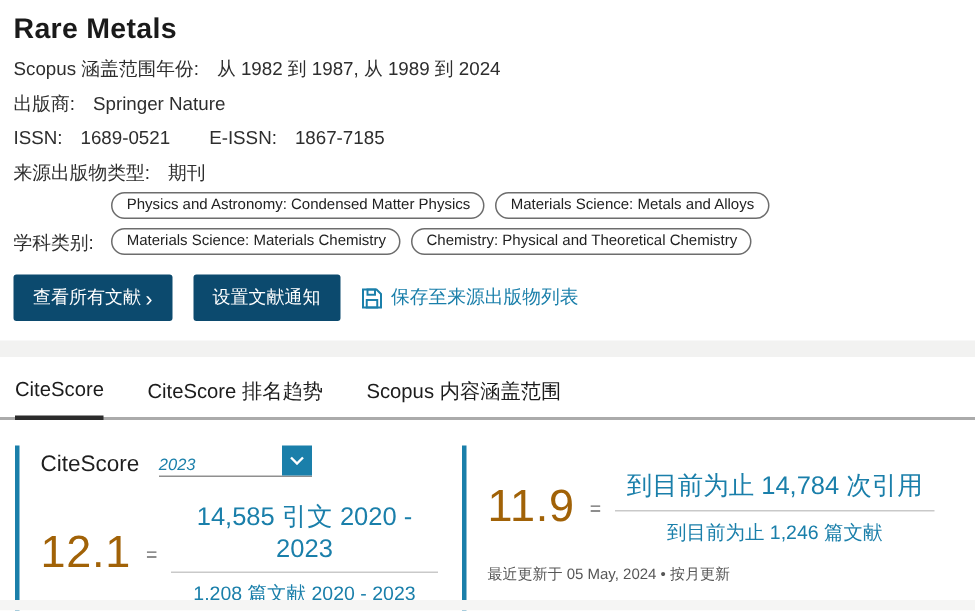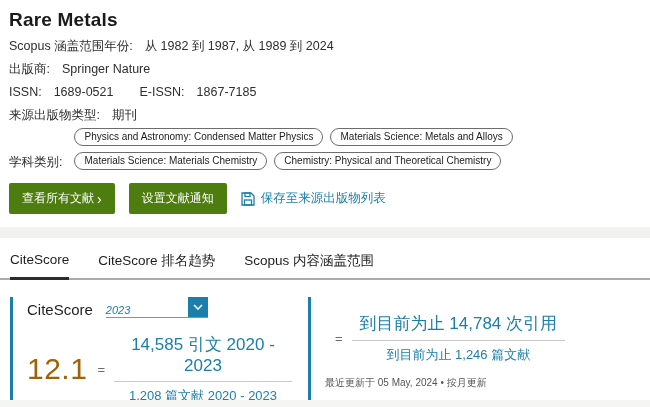--- a/index.html
+++ b/index.html
@@ -15,21 +15,21 @@
   .meta-value { color:#2e2e2e; }
   .issn-group span { margin-right:12px; }
   .issn-group .gap { margin-right:26px; }
 
   .chips { display:flex; flex-wrap:wrap; gap:6px 7px; max-width:560px; margin-top:-2px; }
   .chip { border:1px solid #6d6d6d; border-radius:10px; padding:2px 9px; font-size:10px;
     color:#222; background:#fff; white-space:nowrap; line-height:12px; }
 
   
   .actions { margin-top:13px; display:flex; align-items:center; }
-  .gray-btn { background:#4d7c0f; color:#fff; border:none; border-radius:2px;
+  .gray-btn { background:#0c4a6e; color:#fff; border:none; border-radius:2px;
     font-size:12px; padding:7px 13px; margin-right:14px; cursor:pointer;
     font-family:inherit; display:inline-flex; align-items:center; }
   .gray-btn .caret { font-size:14px; margin-left:3px; line-height:10px; }
   .save-link { display:inline-flex; align-items:center; color:#1a7faa; font-size:12.5px;
     cursor:pointer; text-decoration:none; }
   .save-link svg { margin-right:6px; }
 
   
   .section-divider { height:11px; background:#f2f2f1; width:650px; }
 
@@ -157,20 +157,21 @@
         <span class="fraction">
           <div class="num">14,585 引文 2020 - 2023</div>
           <div class="den">1,208 篇文献 2020 - 2023</div>
         </span>
       </div>
       <div class="footnote">于 05 May, 2024 计算</div>
     </div>
 
     <div class="panel panel-right">
       <div class="calc">
+        <span class="score">11.9</span>
         <span class="eq">=</span>
         <span class="fraction">
           <div class="num">到目前为止 14,784 次引用</div>
           <div class="den">到目前为止 1,246 篇文献</div>
         </span>
       </div>
       <div class="footnote">最近更新于 05 May, 2024 • 按月更新</div>
     </div>
 
   </div>

